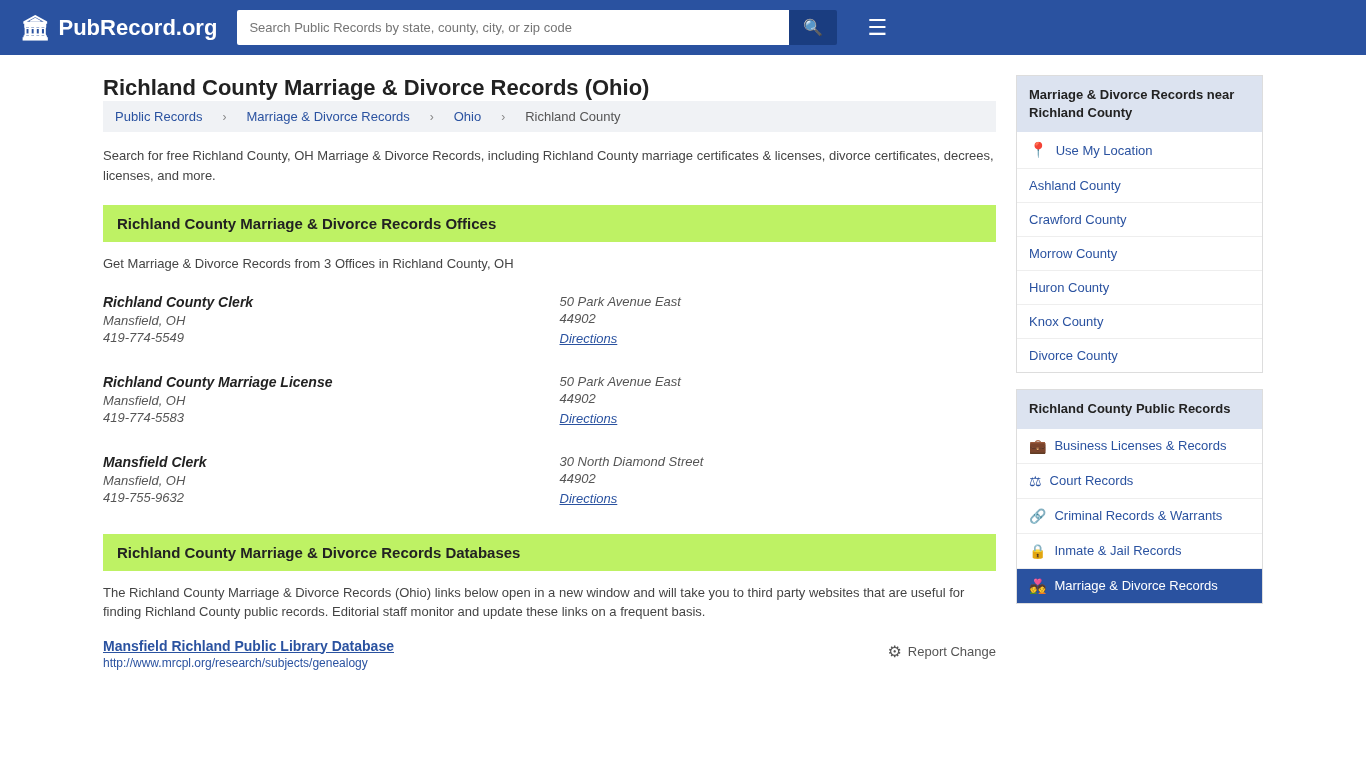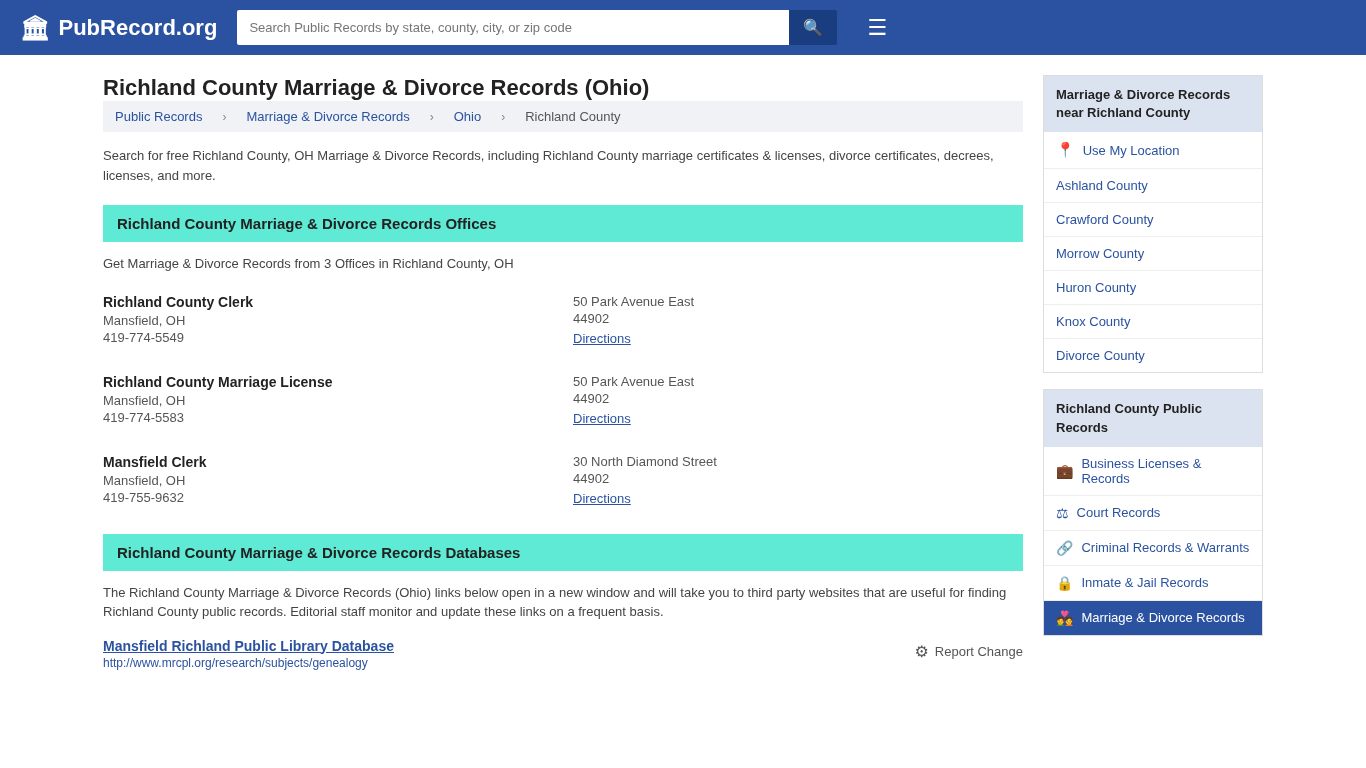--- a/index.html
+++ b/index.html
@@ -61,21 +61,21 @@
       max-width: 1200px;
       margin: 0 auto;
       padding: 20px 20px 40px;
       display: flex;
       gap: 20px;
     }
     .main-content {
       flex: 1;
     }
     .sidebar {
-      width: 220px;
+      width: 247px;
       flex-shrink: 0;
     }
 
     
     .page-title {
       font-size: 22px;
       font-weight: bold;
       color: #222;
     }
 
@@ -100,36 +100,37 @@
     
     .description {
       font-size: 13px;
       color: #444;
       margin-bottom: 20px;
       line-height: 1.5;
     }
 
     
     .section-header {
-      background: #5eead4;
+      background: #bef264;
       padding: 10px 14px;
       font-size: 15px;
       font-weight: bold;
       color: #222;
       margin-bottom: 12px;
     }
 
     
     .office-entry {
       margin-bottom: 22px;
       padding-bottom: 6px;
     }
     .office-row {
       display: flex;
       gap: 20px;
+      font-style: italic;
     }
     .office-left {
       flex: 1;
     }
     .office-right {
       flex: 1;
     }
     .office-name {
       font-weight: bold;
       font-size: 14px;

